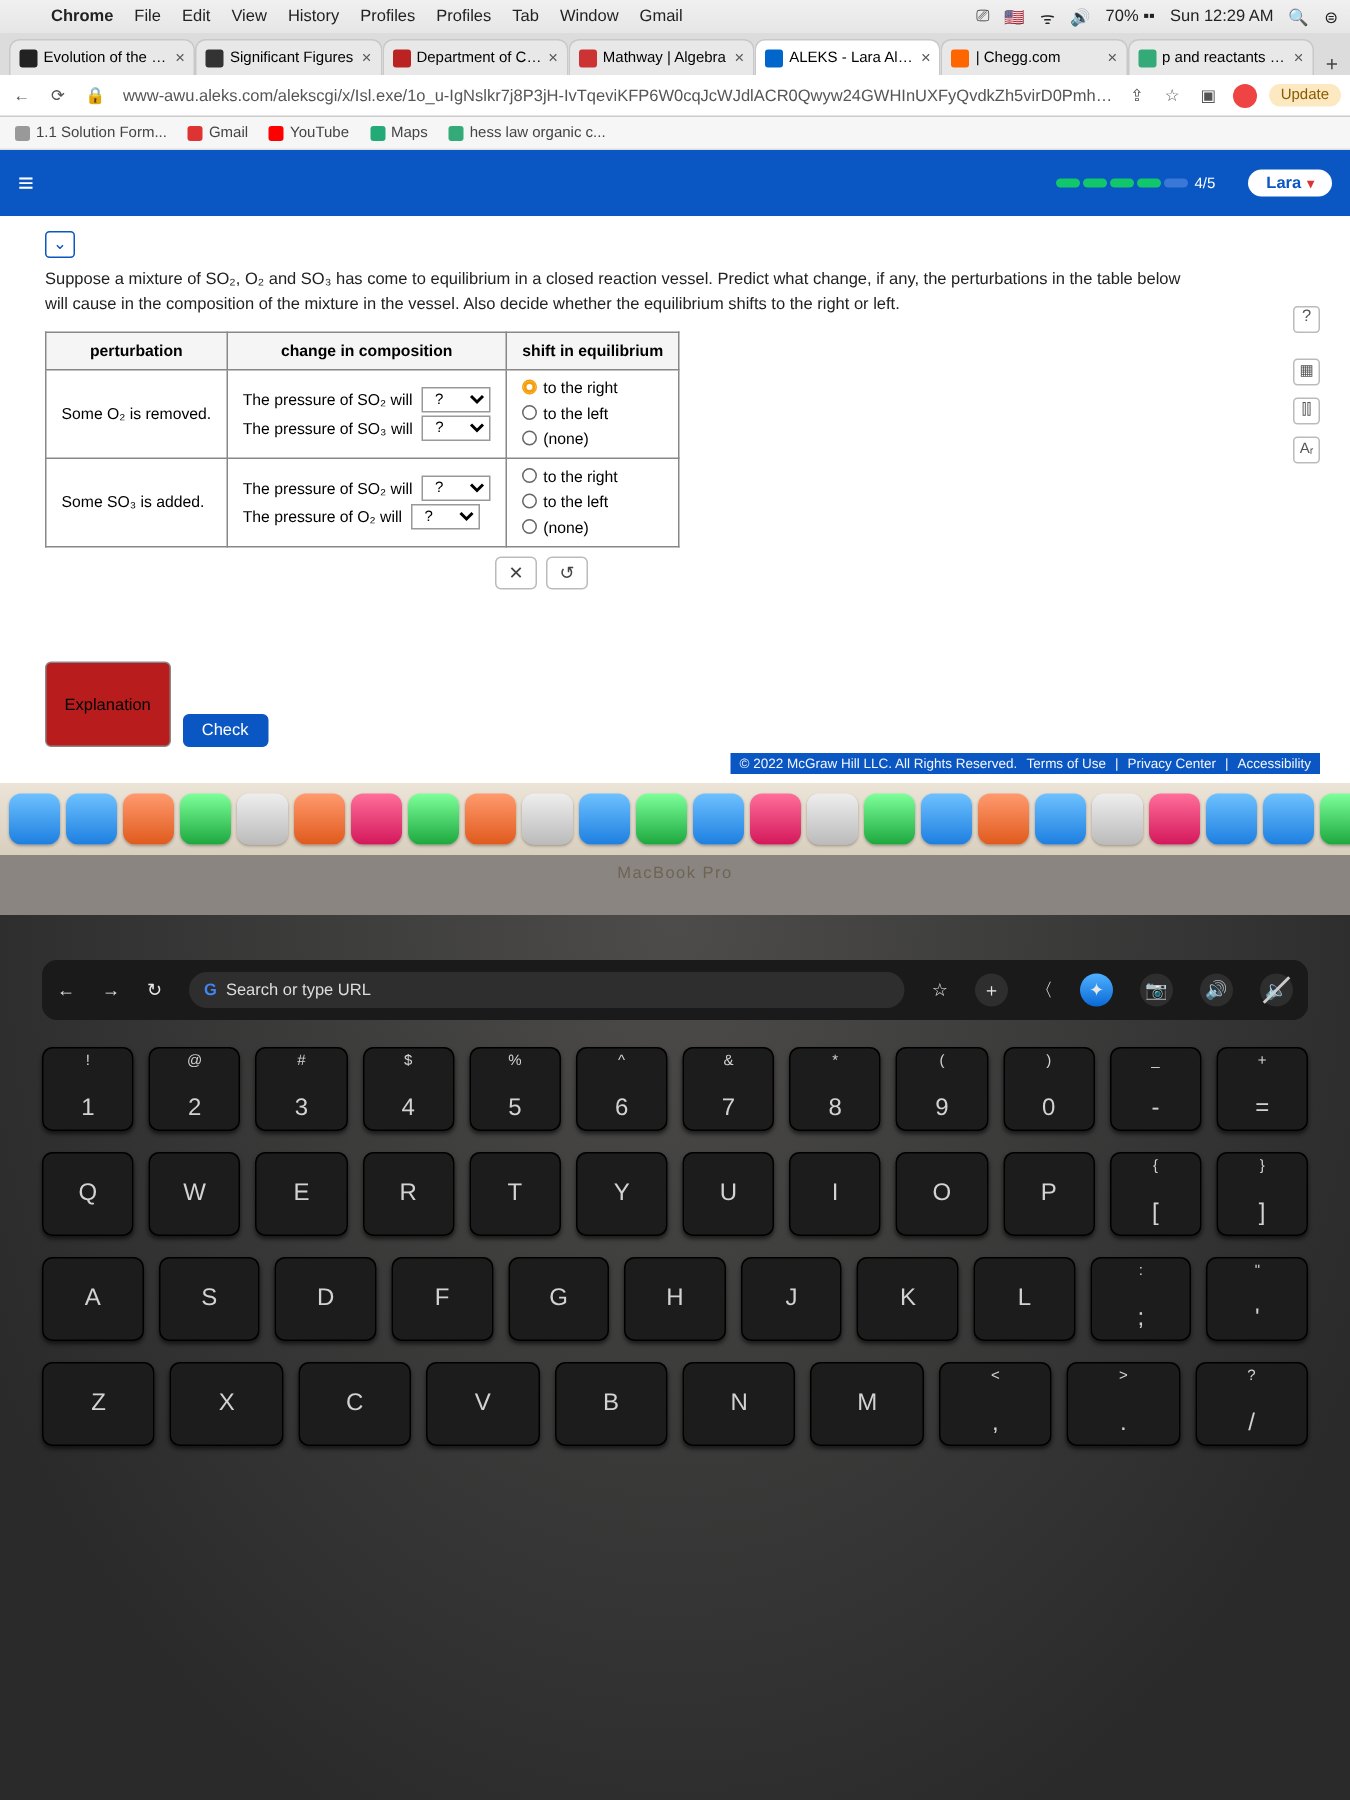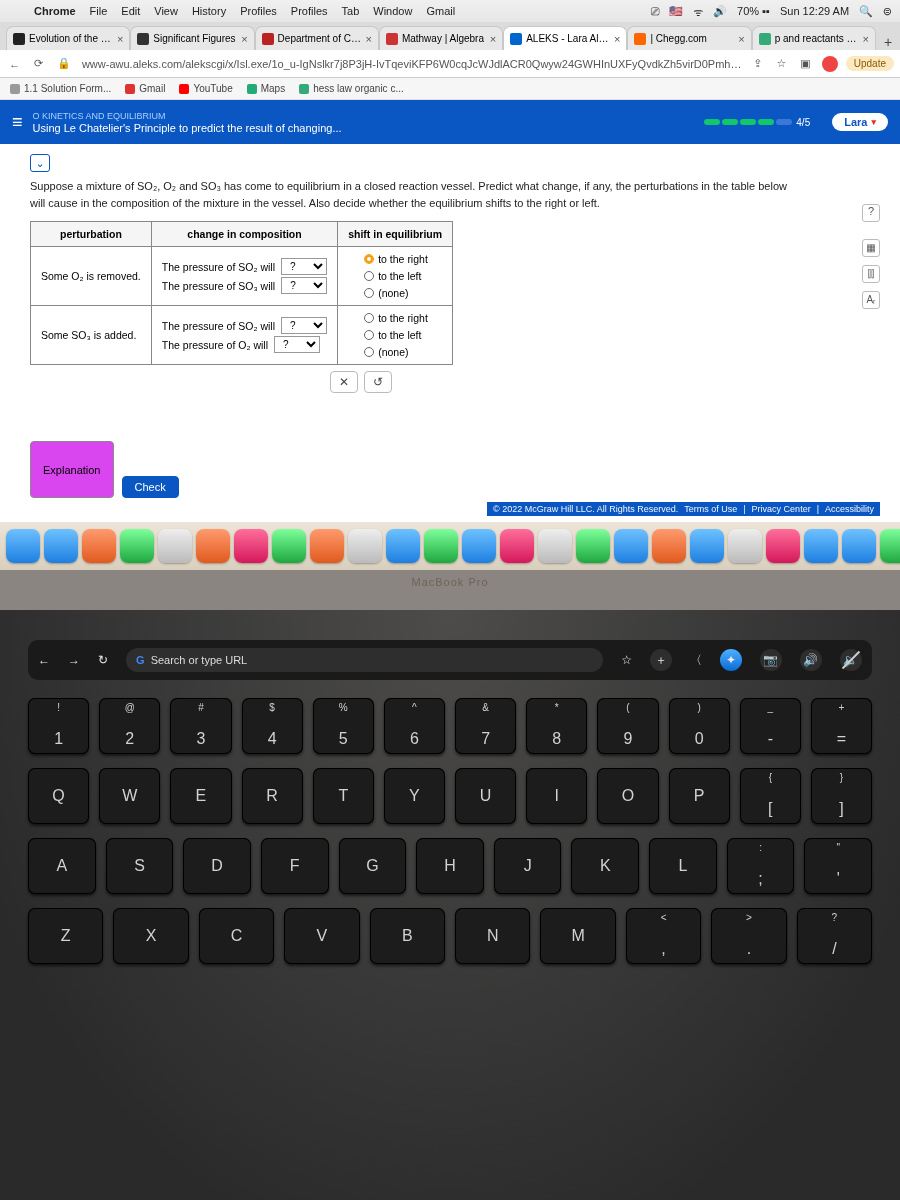--- a/index.html
+++ b/index.html
@@ -54,30 +54,30 @@
 .side-icons{position:absolute; right:20px; top:95px; display:flex; flex-direction:column; gap:8px;}
 .side-icons div{width:18px;height:18px;border:1px solid #bbb;border-radius:3px;font-size:10px;text-align:center;line-height:16px;color:#555;}
 
 
 table.pert{border-collapse:collapse; margin-top:10px; font-size:10.5px;}
 table.pert th, table.pert td{border:1px solid #888; padding:6px 10px; text-align:center;}
 table.pert th{background:#f5f5f5; font-weight:600;}
 table.pert .left{text-align:left;}
 .sel{border:1px solid #999; font-size:10px; padding:1px 14px 1px 4px; background:#fff; appearance:menulist;}
 .radio-col{display:flex;flex-direction:column;align-items:flex-start;gap:5px;}
-.radio-opt{display:flex;align-items:center;gap:4px;margin-left:16px;}
+.radio-opt{display:flex;align-items:flex-start;gap:4px;}
 .r{width:10px;height:10px;border:1px solid #666;border-radius:50%;}
 .r.sel-r{border-color:#f59e0b;box-shadow:inset 0 0 0 2px #f59e0b;}
 
 .tool-row{margin-top:6px; margin-left:300px; display:flex; gap:6px;}
 .tool-btn{width:28px;height:22px;border:1px solid #bbb;border-radius:4px;background:#fff;text-align:center;line-height:20px;font-size:12px;color:#444;}
 
 
 .bottom-btns{position:absolute; left:30px; bottom:26px; display:flex; gap:8px;}
-.btn{border:1px solid #888; border-radius:4px; padding:4px 12px; font-size:11px; background:#d946ef;}
+.btn{border:1px solid #888; border-radius:4px; padding:4px 12px; font-size:11px; background:#b91c1c;}
 .btn.primary{background:#0a56c2;color:#fff;border-color:#0a56c2;margin-top:35px;}
 .footer-cr{position:absolute; right:20px; bottom:8px; font-size:9px; color:#fff; background:#0a56c2; padding:2px 6px; display:flex; gap:6px;}
 .footer-cr span{opacity:.95;}
 
 
 .dock{position:absolute; left:0; right:0; top:522px; height:48px; background:linear-gradient(#ece4d7,#d8cfbf); display:flex; align-items:center; padding:0 6px; gap:4px; overflow:hidden;}
 .dock .app{width:34px;height:34px;border-radius:8px;background:linear-gradient(#6ec1ff,#1d7fe0);flex:none;box-shadow:0 1px 2px rgba(0,0,0,.3);}
 .dock .app:nth-child(3n){background:linear-gradient(#ff9a6e,#e05a1d);}
 .dock .app:nth-child(4n){background:linear-gradient(#7dff9a,#1da83e);}
 .dock .app:nth-child(5n){background:linear-gradient(#eee,#bbb);}
@@ -184,24 +184,20 @@
 <div class="bookbar" id="bookbar">
     <span><span class="bm-ico" style="background:#999"></span>1.1 Solution Form...</span>
     <span><span class="bm-ico" style="background:#d33"></span>Gmail</span>
     <span><span class="bm-ico" style="background:#f00"></span>YouTube</span>
     <span><span class="bm-ico" style="background:#2a7"></span>Maps</span>
     <span><span class="bm-ico" style="background:#3a7"></span>hess law organic c...</span>
   </div>
 
 <div class="aleks-head">
   <span class="menu-ico">≡</span>
-  <div class="section">
-    <span class="kicker">O KINETICS AND EQUILIBRIUM</span>
-    <span class="title">Using Le Chatelier's Principle to predict the result of changing...</span>
-  </div>
   <div class="progress">
     <div class="pbar">
       <div class="pseg done"></div>
         <div class="pseg done"></div>
         <div class="pseg done"></div>
         <div class="pseg done"></div>
         <div class="pseg"></div>
     </div>
     <span class="pc">4/5</span>
   </div>

